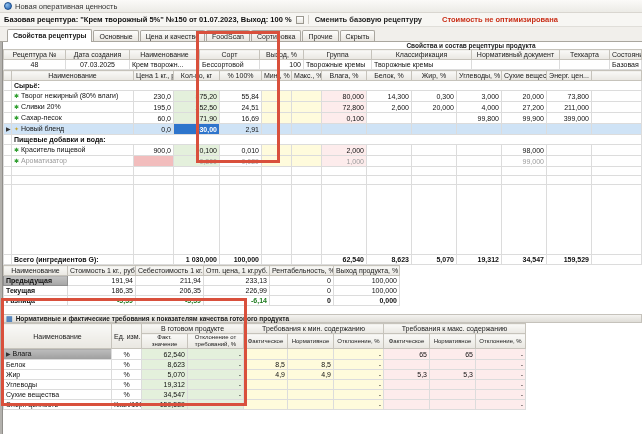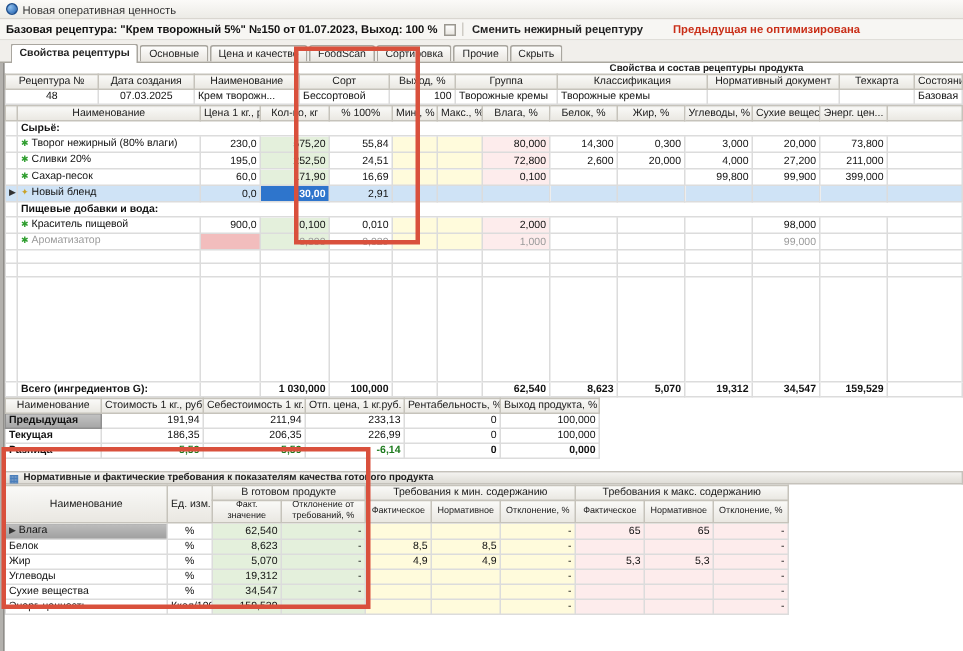--- a/index.html
+++ b/index.html
@@ -75,22 +75,22 @@
 <body>
 
 <div class="titlebar">
   <span class="app-icon"></span>
   <span>Новая оперативная ценность</span>
 </div>
 
 <div class="toolbar">
   <span>Базовая рецептура: "Крем творожный 5%" №150 от 01.07.2023,  Выход: 100 %</span>
   <span class="mini-btn"></span>
-  <span class="change-btn">Сменить нежирный рецептуру</span>
-  <span class="warning">Предыдущая не оптимизирована</span>
+  <span class="change-btn">Сменить базовую рецептуру</span>
+  <span class="warning">Стоимость не оптимизирована</span>
 </div>
 
 <div class="tabs">
   <span class="tab active">Свойства рецептуры</span>
   <span class="tab">Основные</span>
   <span class="tab">Цена и качество</span>
   <span class="tab">FoodScan</span>
   <span class="tab">Сортировка</span>
   <span class="tab">Прочие</span>
   <span class="tab">Скрыть</span>

